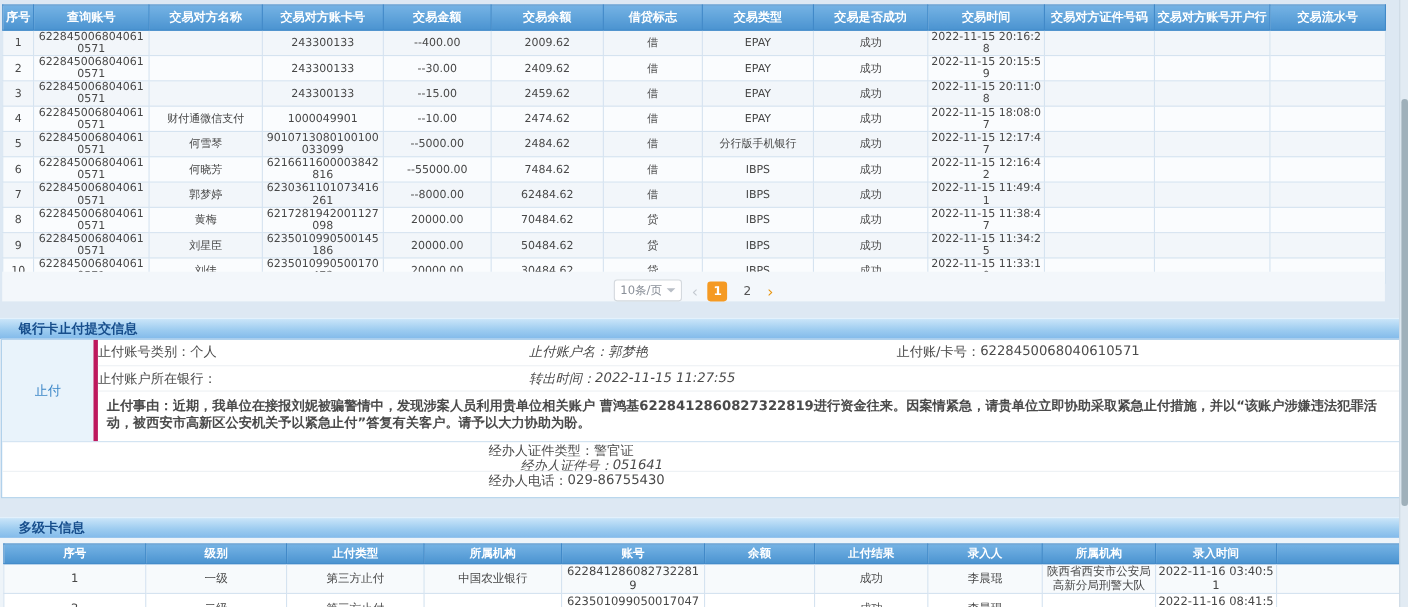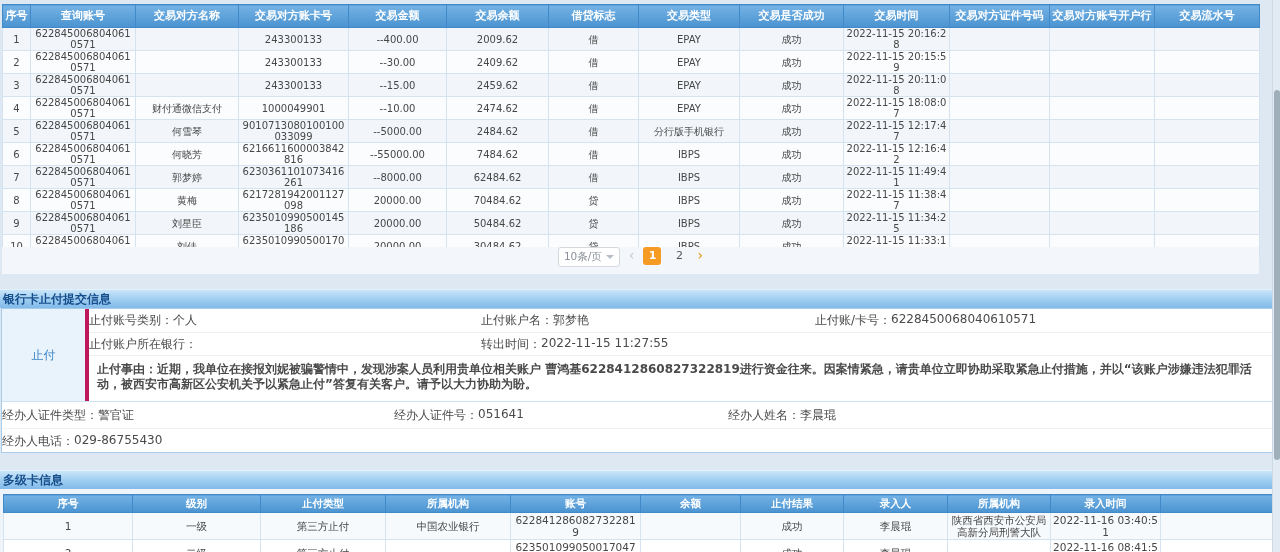--- a/index.html
+++ b/index.html
@@ -14,57 +14,57 @@
   .txn-table th { background:linear-gradient(180deg,#74b2e4 0%,#4a93d0 100%);
     color:#fff; font-size:11px; font-weight:bold; height:23px;
     border:1px solid #4189c8; line-height:12px; padding:0 2px; word-break:break-all; }
   .txn-table td { font-size:10px; color:#474747; text-align:center; height:21px;
     border:1px solid #d5e3f0; line-height:11px; padding:0 2px; word-break:break-all; }
   .txn-table tbody tr:nth-child(odd){ background:#f2f6fa; }
   .txn-table tbody tr:nth-child(even){ background:#fafcfe; }
 
   
   .table-footer { position:absolute; top:247px; left:2px; width:1257px; height:27px;
-    background:#f3f7fb; display:flex; align-items:flex-start; justify-content:center; gap:9px; }
+    background:#f3f7fb; display:flex; align-items:flex-end; justify-content:center; gap:9px; }
   .page-size-select { display:flex; align-items:center; gap:4px; border:1px solid #d4d9de;
     border-radius:3px; background:#fff; height:20px; padding:0 5px; color:#8a9099;
     font-size:10.5px; cursor:pointer; }
   .caret-down { width:0; height:0; border-left:4px solid transparent;
     border-right:4px solid transparent; border-top:4px solid #b8bec6; }
   .pg-prev { font-size:14px; color:#c3c9d0; cursor:pointer; }
   .pg-next { font-size:14px; color:#e8940e; cursor:pointer; }
   .pg-num { min-width:18px; height:18px; line-height:18px; text-align:center;
     font-size:11px; color:#555; cursor:pointer; }
   .pg-num.active { background:#f59a23; color:#fff; border-radius:3px; font-weight:bold; }
 
   
   .section-bar { position:absolute; left:0; width:1280px; height:19px;
     background:linear-gradient(180deg,#cae5f9 0%,#9dccf0 55%,#82baea 100%);
     border-top:1px solid #e3f1fc; color:#174e8c; font-size:12px; font-weight:bold;
-    line-height:19px; padding-left:3px; }
+    line-height:19px; padding-left:17px; }
   #sp-bar { top:289px; }
   #mc-bar { top:470px; }
 
   
   .info-box { position:absolute; top:308px; left:1px; width:1278px; height:145px;
     background:#fff; border:1px solid #a9cde9; }
   .group { display:flex; }
   .group + .group { border-top:1px solid #cfe2f1; }
   .group-label { flex:0 0 87px; background:#e9f3fb; border-right:4px solid #be185d;
     display:flex; align-items:center; justify-content:center; color:#3d87c8; font-size:12px; }
   .group-content { flex:1; display:flex; flex-direction:column; }
   .field-row { display:flex; align-items:center; padding-left:0; font-size:12px; color:#4a4a4a; }
   .field-row + .field-row { border-top:1px solid #edf1f4; }
   .fr-a,.fr-b { height:23px; }
-  .fr-d,.fr-e { height:26px; }
+  .fr-d,.fr-e { height:26px;flex-direction:column; }
   .fr-reason { height:46px; display:block; padding:6px 12px 0 8px; line-height:15px;
     align-items:flex-start;font-weight:bold; }
   .field { display:flex; white-space:nowrap; overflow:hidden; }
   .field.c1 { width:392px; }
-  .field.c2 { width:334px; }
+  .field.c2 { width:334px;font-style:italic; }
   .field.c3 { flex:1; }
 
   
   .mc-box { position:absolute; top:489px; left:0; width:1280px; height:63px; background:#eef4f9; }
   .multi-table { position:absolute; top:494px; left:3px; width:1273px; background:#fff; }
   .multi-table th { background:linear-gradient(180deg,#74b2e4 0%,#4a93d0 100%);
     color:#fff; font-size:10.5px; font-weight:bold; height:18px;
     border:1px solid #4189c8; line-height:11px; padding:0 2px; }
   .multi-table td { font-size:10.5px; color:#474747; text-align:center; height:20px;
     border:1px solid #d5e3f0; line-height:12px; padding:1px 2px; word-break:break-all; }

